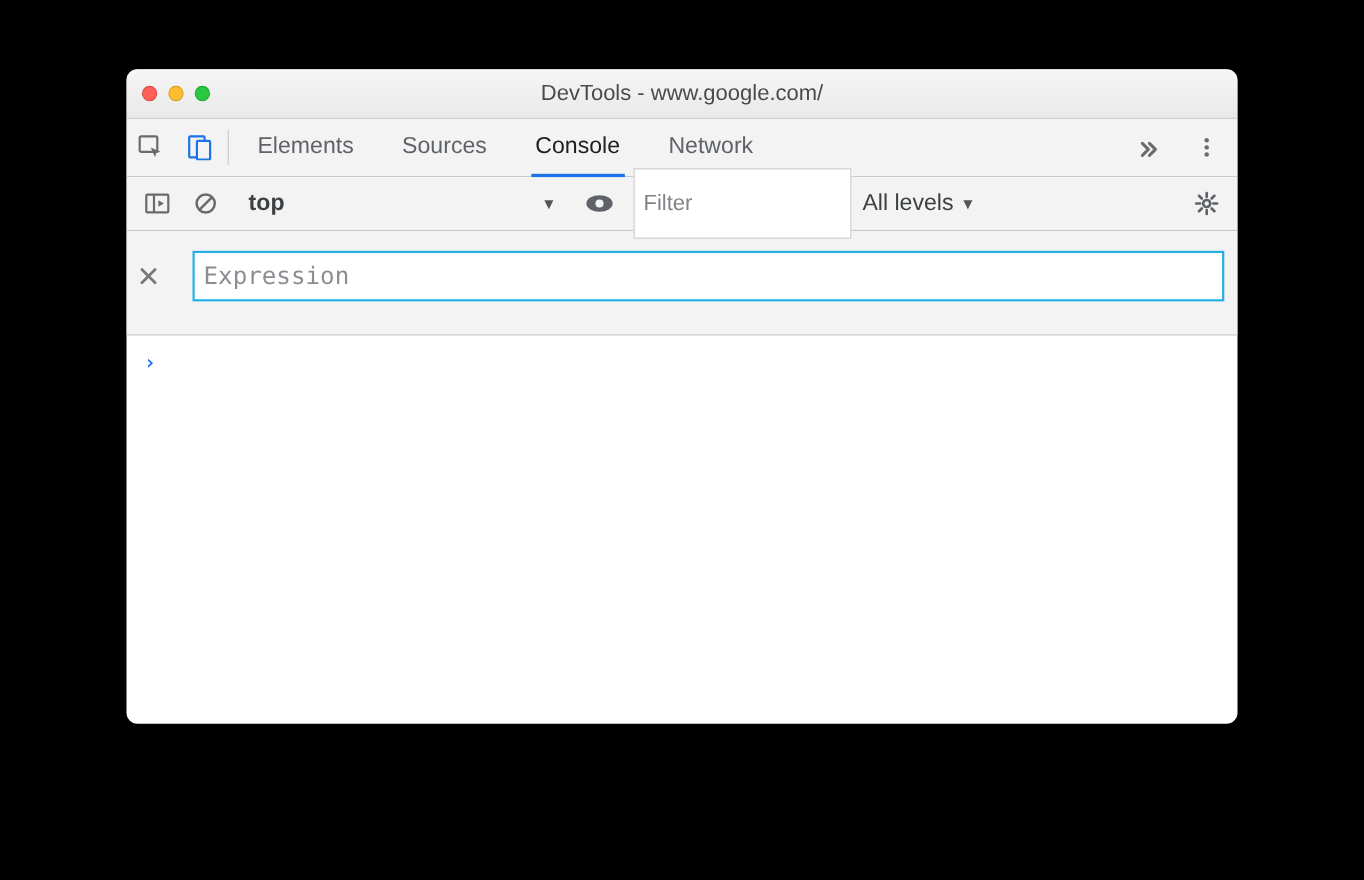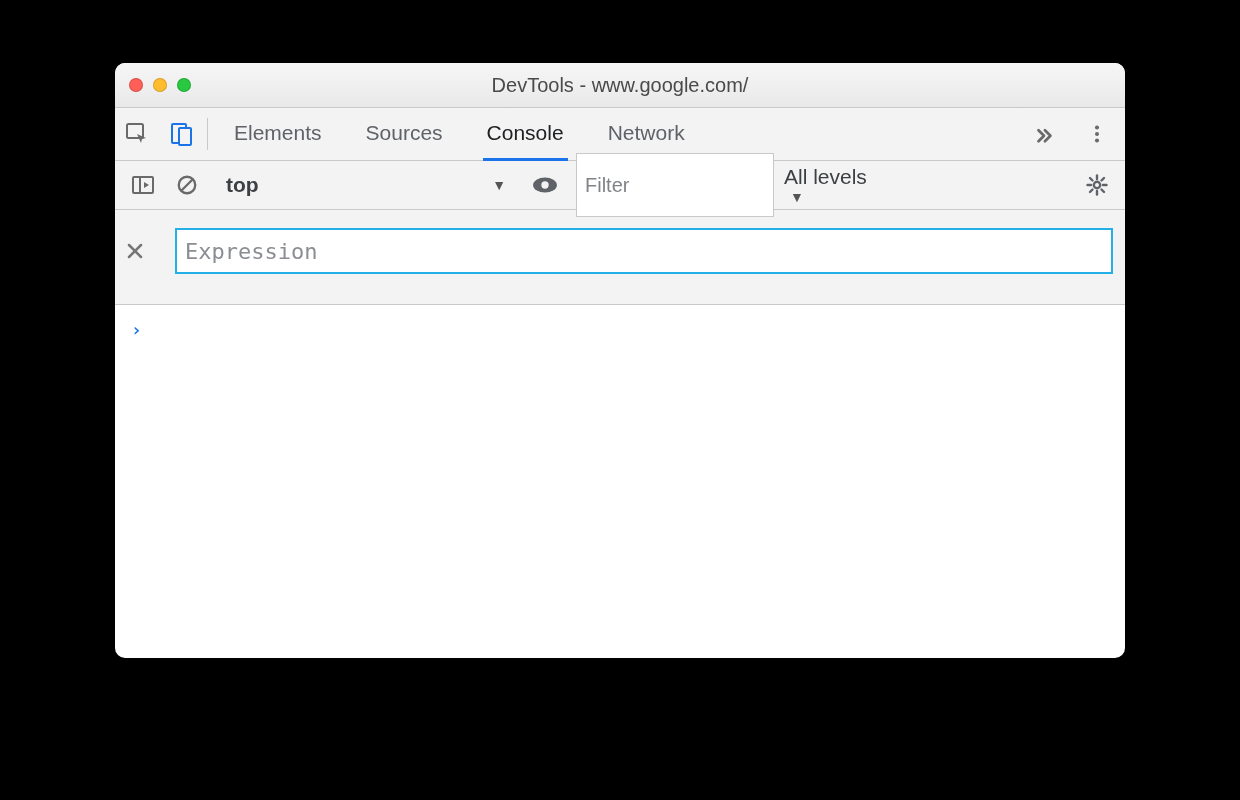--- a/index.html
+++ b/index.html
@@ -140,26 +140,25 @@
     font-size: 20px;
     color: #9aa0a6;
     padding: 16px 8px;
     width: 180px;
     outline: none;
     font-family: inherit;
   }
   .filter-input::placeholder { color: #808488; }
   .levels {
     display: flex;
-    align-items: flex-start;
+    align-items: center;
     font-size: 21px;
     color: #3c4043;
     padding: 0 10px;
     cursor: default;
-    flex-direction: column;
   }
   .spacer { flex: 1; }
 
   
   .live-area {
     background: #f3f3f3;
     border-bottom: 1px solid #c9c9c9;
     padding: 18px 12px 30px 12px;
     display: flex;
     align-items: center;

